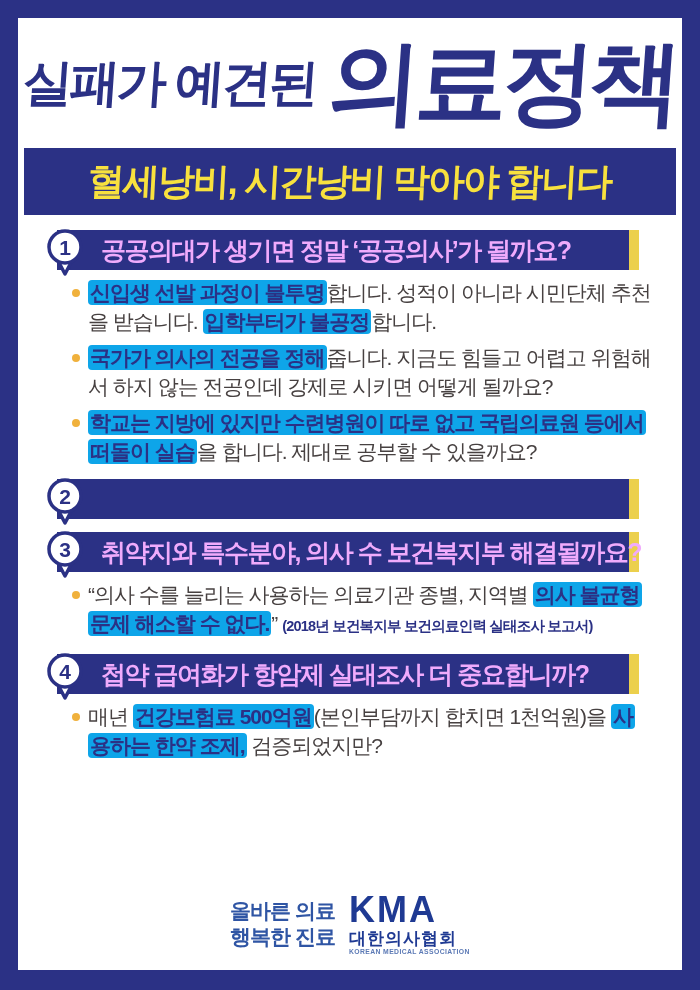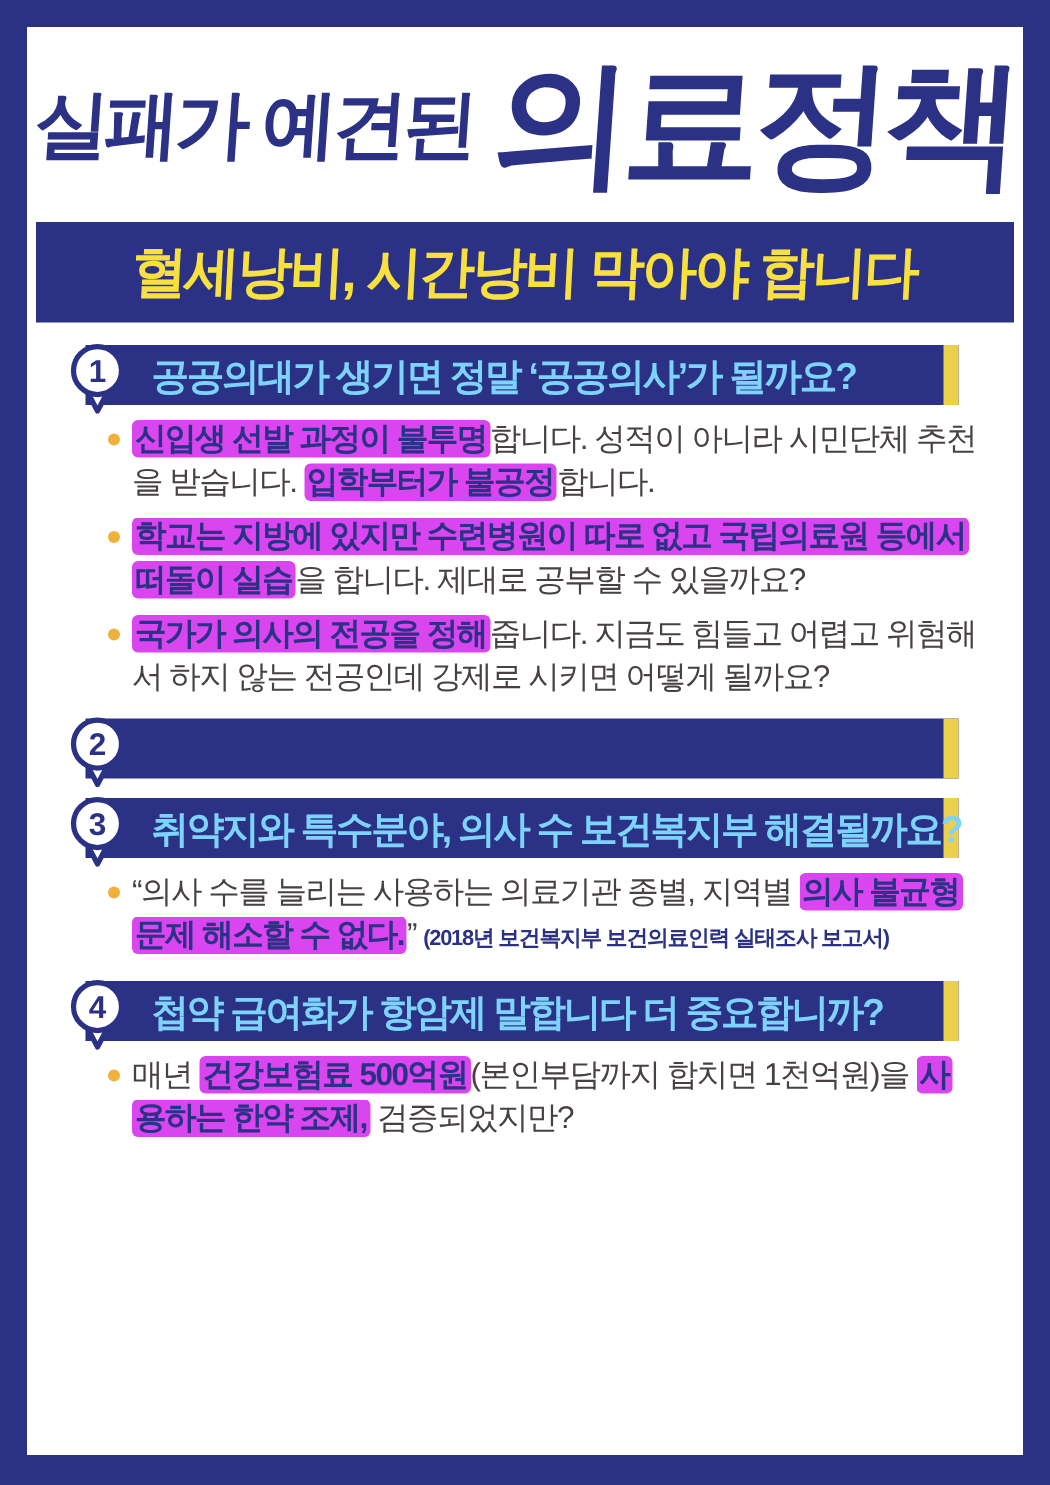--- a/index.html
+++ b/index.html
@@ -42,21 +42,21 @@
   .sec{margin-bottom:13px;}
   .bar{
     position:relative;
     margin-left:39px;width:572px;height:40px;
     background:#2b3185;
     border-right:10px solid #ecd04d;
     display:flex;align-items:center;
   }
   .bar h2{
     margin:0 0 0 44px;
-    font-size:25px;font-weight:800;color:#7dd3fc;
+    font-size:25px;font-weight:800;color:#f0abfc;
     letter-spacing:-1.5px;white-space:nowrap;
   }
   .pin{
     position:absolute;left:-13px;top:-2px;width:42px;height:54px;
     display:block;
   }
   .pin svg{display:block;}
   .pin text{
     font-family:"Liberation Sans", sans-serif;
     font-size:21px;font-weight:800;fill:#2b3185;
@@ -67,21 +67,21 @@
   ul.bullets li{
     position:relative;padding-left:16px;margin-bottom:7px;
     font-size:21px;line-height:29px;color:#474141;font-weight:500;
     letter-spacing:-1px;
   }
   ul.bullets li::before{
     content:"";position:absolute;left:0;top:11px;
     width:8px;height:8px;border-radius:50%;background:#f0b13c;
   }
   .hl{
-    background:#d946ef;color:#2b3185;font-weight:800;
+    background:#0ea5e9;color:#2b3185;font-weight:800;
     padding:1px 2px;border-radius:4px;
     -webkit-box-decoration-break:clone;box-decoration-break:clone;
   }
   .cite{
     font-size:14.5px;font-weight:700;color:#2b3185;letter-spacing:-0.8px;
   }
   
   .footer{
     position:absolute;left:0;right:0;bottom:12px;height:68px;
     display:flex;align-items:center;justify-content:center;gap:14px;
@@ -122,22 +122,22 @@
             <svg width="42" height="54" viewBox="0 0 42 54">
               <path d="M12 29 L21 46 L30 29" fill="#ffffff" stroke="#2b3185" stroke-width="3.5" stroke-linejoin="round"></path>
               <circle cx="21" cy="19" r="16" fill="#ffffff" stroke="#2b3185" stroke-width="3.5"></circle>
               <text x="21" y="26.5" text-anchor="middle">1</text>
             </svg>
           </span>
           <h2>공공의대가 생기면 정말 ‘공공의사’가 될까요?</h2>
         </div>
         <ul class="bullets">
           <li><span class="hl">신입생 선발 과정이 불투명</span><span>합니다. 성적이 아니라 시민단체 추천을 받습니다. </span><span class="hl">입학부터가 불공정</span><span>합니다.</span></li>
+          <li><span class="hl">국가가 의사의 전공을 정해</span><span>줍니다. 지금도 힘들고 어렵고 위험해서 하지 않는 전공인데 강제로 시키면 어떻게 될까요?</span></li>
           <li><span class="hl">학교는 지방에 있지만 수련병원이 따로 없고 국립의료원 등에서 떠돌이 실습</span><span>을 합니다. 제대로 공부할 수 있을까요?</span></li>
-          <li><span class="hl">국가가 의사의 전공을 정해</span><span>줍니다. 지금도 힘들고 어렵고 위험해서 하지 않는 전공인데 강제로 시키면 어떻게 될까요?</span></li>
         </ul>
       </section>
       <section class="sec">
         <div class="bar">
           <span class="pin">
             <svg width="42" height="54" viewBox="0 0 42 54">
               <path d="M12 29 L21 46 L30 29" fill="#ffffff" stroke="#2b3185" stroke-width="3.5" stroke-linejoin="round"></path>
               <circle cx="21" cy="19" r="16" fill="#ffffff" stroke="#2b3185" stroke-width="3.5"></circle>
               <text x="21" y="26.5" text-anchor="middle">2</text>
             </svg>
@@ -161,22 +161,33 @@
       </section>
       <section class="sec">
         <div class="bar">
           <span class="pin">
             <svg width="42" height="54" viewBox="0 0 42 54">
               <path d="M12 29 L21 46 L30 29" fill="#ffffff" stroke="#2b3185" stroke-width="3.5" stroke-linejoin="round"></path>
               <circle cx="21" cy="19" r="16" fill="#ffffff" stroke="#2b3185" stroke-width="3.5"></circle>
               <text x="21" y="26.5" text-anchor="middle">4</text>
             </svg>
           </span>
-          <h2>첩약 급여화가 항암제 말합니다 더 중요합니까?</h2>
+          <h2>첩약 급여화가 항암제 실태조사 더 중요합니까?</h2>
         </div>
         <ul class="bullets">
           <li><span>매년 </span><span class="hl">건강보험료 500억원</span><span>(본인부담까지 합치면 1천억원)을 </span><span class="hl">사용하는 한약 조제,</span><span> 검증되었지만?</span></li>
         </ul>
       </section>
     </div>
 
+  <div class="footer">
+    <div class="slogan">
+      <div>올바른 의료</div>
+      <div>행복한 진료</div>
+    </div>
+    <div class="logo">
+      <span class="kma">KMA</span>
+      <span class="org-ko">대한의사협회</span>
+      <span class="org-en">KOREAN MEDICAL ASSOCIATION</span>
+    </div>
+  </div>
 
 </div>
 
 </body></html>

